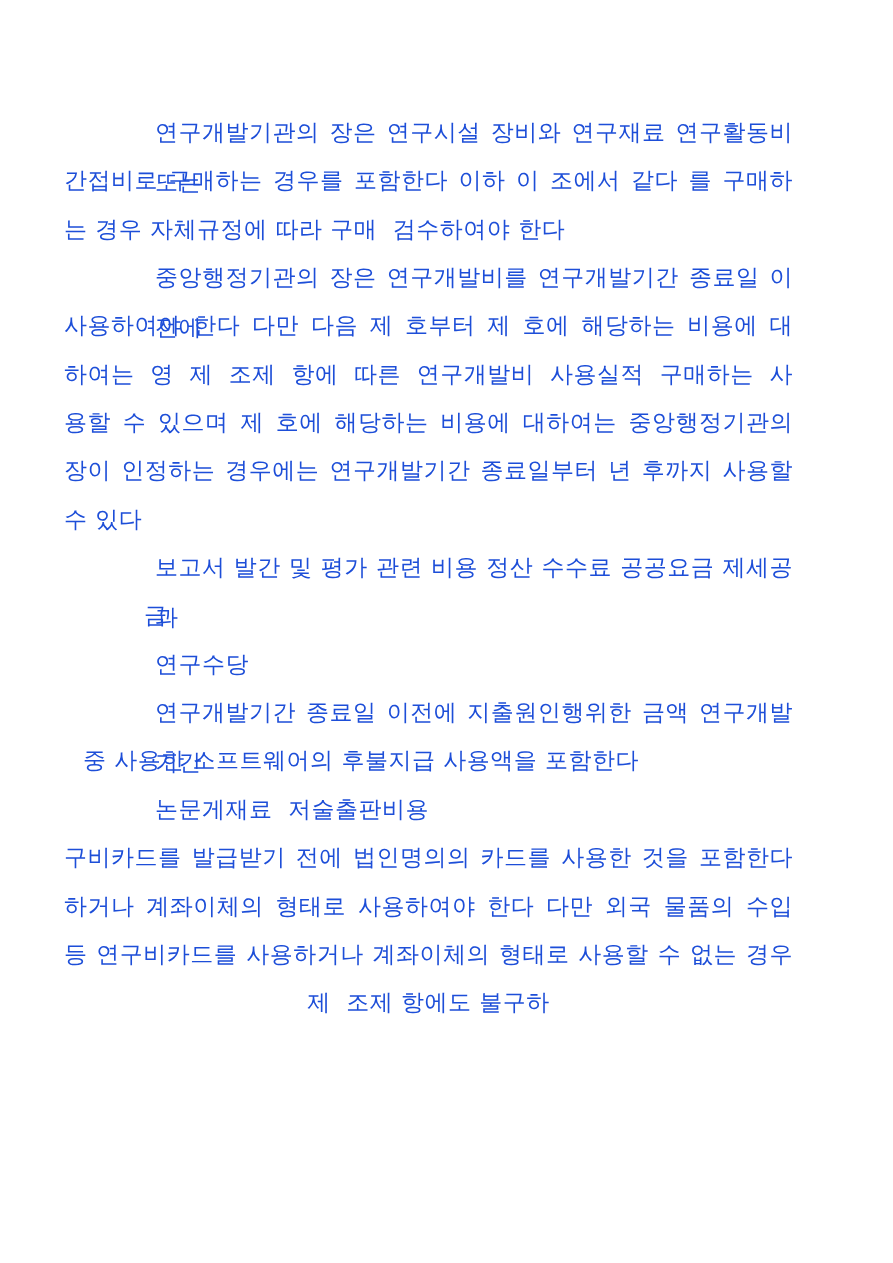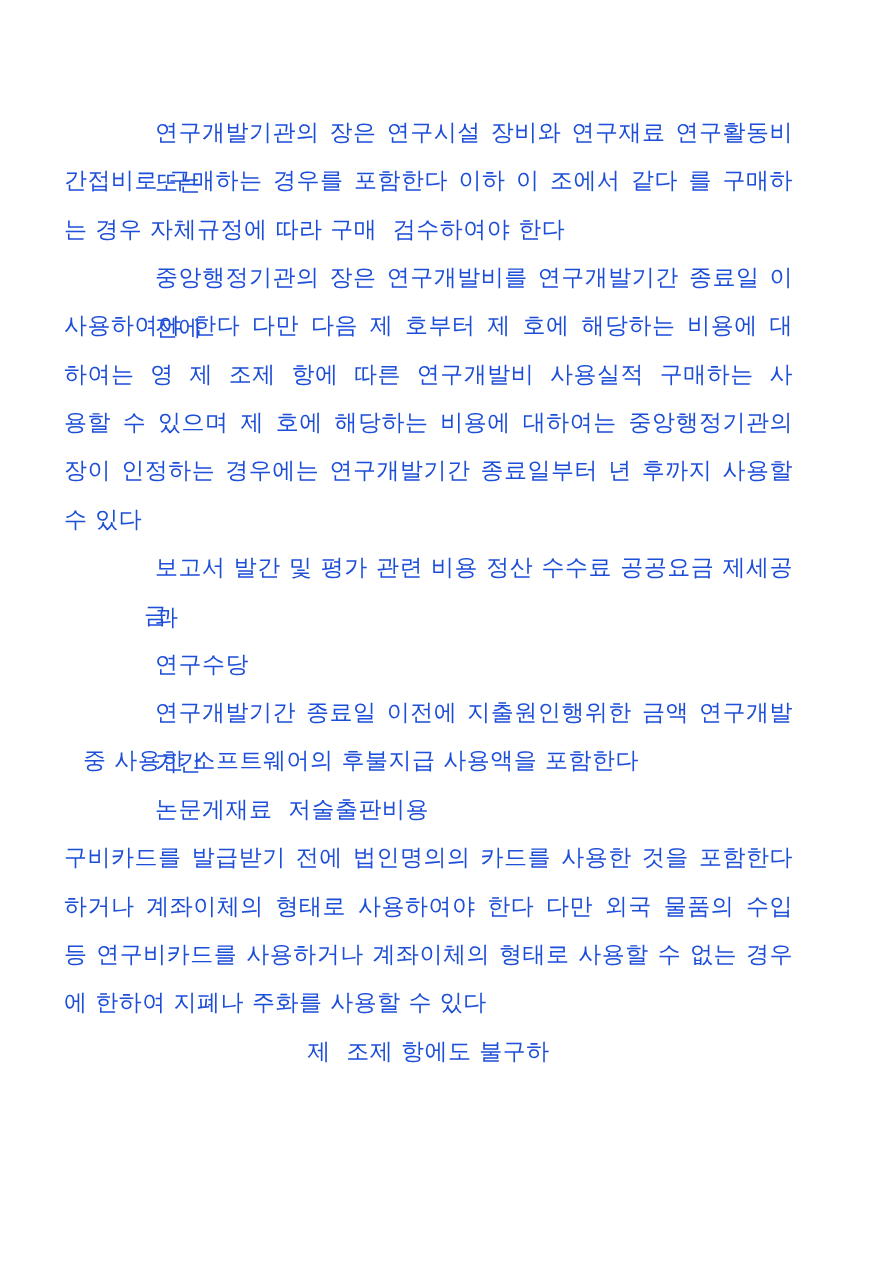--- a/index.html
+++ b/index.html
@@ -64,16 +64,15 @@
     <p class="line">수 있다</p>
     <p class="line just ind">보고서 발간 및 평가 관련 비용  정산 수수료  공공요금  제세공과</p>
     <p class="line ind80">금</p>
     <p class="line ind">연구수당</p>
     <p class="line just ind">연구개발기간 종료일 이전에 지출원인행위한 금액 연구개발기간</p>
     <p class="line ind19">중 사용한 소프트웨어의 후불지급 사용액을 포함한다</p>
     <p class="line ind">논문게재료  저술출판비용</p>
     <p class="line just">구비카드를 발급받기 전에 법인명의의 카드를 사용한 것을 포함한다</p>
     <p class="line just">하거나 계좌이체의 형태로 사용하여야 한다  다만  외국 물품의 수입</p>
     <p class="line just">등 연구비카드를 사용하거나 계좌이체의 형태로 사용할 수 없는 경우</p>
-    <p class="line">에 한하여 지폐나 주화를 사용할 수 있다</p>
     <p class="line right">제  조제 항에도 불구하</p>
   </div>
 </div>
 
 </body></html>

